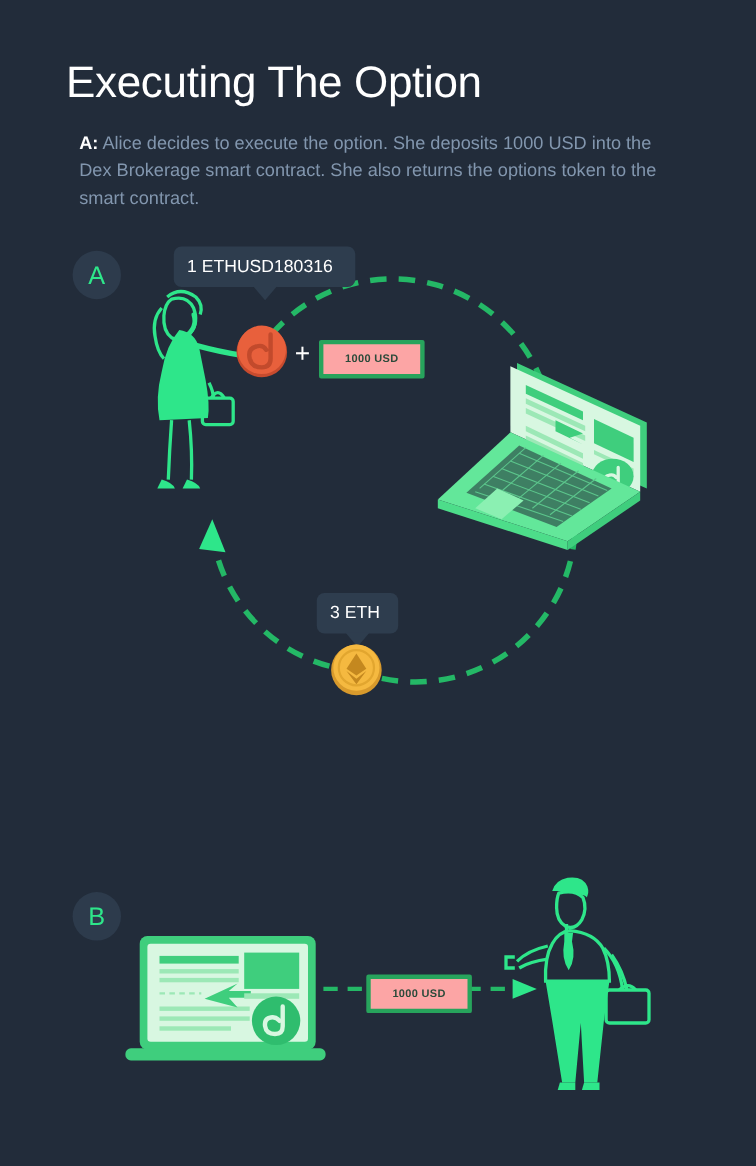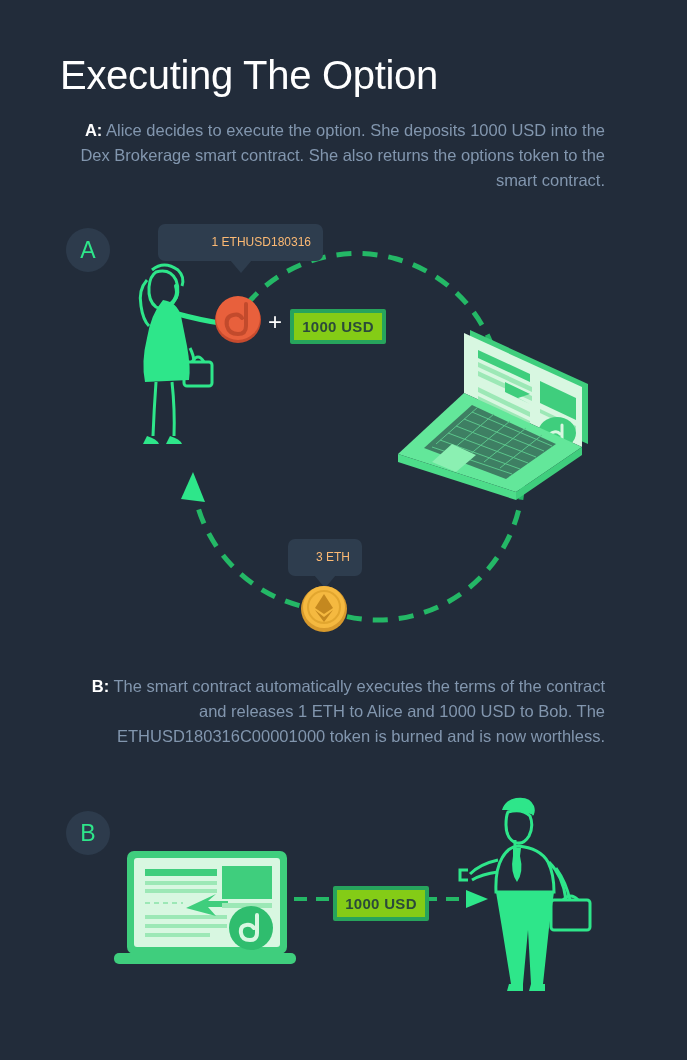--- a/index.html
+++ b/index.html
@@ -13,58 +13,57 @@
 
   
   .title{
     position:absolute;left:60px;top:54px;
     font-size:40px;font-weight:300;color:#ffffff;
     letter-spacing:-0.3px;line-height:1.05;
   }
 
   
   .para{
-    position:absolute;left:60px;width:545px;
+    position:absolute;left:72px;width:545px;
     font-size:16.5px;line-height:25px;color:#8296ae;
     font-weight:400;
-    text-align:right;
   }
   .para .lead{color:#ffffff;font-weight:700;}
   #para-a{top:118px;}
   #para-b{top:674px;}
 
   
   .badge{
     position:absolute;width:44px;height:44px;border-radius:50%;
     background:#2d3b4c;color:#2ee68a;
     display:flex;align-items:center;justify-content:center;
     font-size:23px;font-weight:400;
   }
   #badge-a{left:66px;top:228px;}
   #badge-b{left:66px;top:811px;}
 
   
   .callout{
     position:absolute;background:#2e3d4e;border-radius:7px;
-    color:#fdba74;text-align:right;font-size:12px;line-height:21px;
+    color:#ffffff;text-align:left;font-size:16px;line-height:21px;
     padding:8px 12px;box-sizing:border-box;
   }
   .callout:after{
     content:"";position:absolute;left:50%;bottom:-12px;
     margin-left:-11px;width:0;height:0;
     border-left:11px solid transparent;border-right:11px solid transparent;
     border-top:13px solid #2e3d4e;
   }
   #callout-token{left:158px;top:224px;width:165px;}
   #callout-eth{left:288px;top:539px;width:74px;}
 
   
   .bill{
-    position:absolute;background:#84cc16;border:4px solid #27a45c;
-    border-radius:2px;color:#2b4a3a;font-size:15px;font-weight:700;
+    position:absolute;background:#fca5a5;border:4px solid #27a45c;
+    border-radius:2px;color:#2b4a3a;font-size:10px;font-weight:700;
     display:flex;align-items:center;justify-content:center;
     letter-spacing:.3px;
   }
   #bill-top{left:290px;top:309px;width:88px;height:27px;}
   #bill-bottom{left:333px;top:886px;width:88px;height:27px;}
 
   .plus{
     position:absolute;left:268px;top:310px;
     color:#ffffff;font-size:24px;font-weight:400;line-height:24px;
   }
@@ -78,24 +77,20 @@
 
 <div class="page">
 
   <div class="title">Executing The Option</div>
 
   <div class="para" id="para-a">
     <span class="lead">A:</span>
     <span>Alice decides to execute the option. She deposits 1000 USD into the Dex Brokerage smart contract. She also returns the options token to the smart contract.</span>
   </div>
 
-  <div class="para" id="para-b">
-    <span class="lead">B:</span>
-    <span>The smart contract automatically executes the terms of the contract and releases 1 ETH to Alice and 1000 USD to Bob. The ETHUSD180316C00001000 token is burned and is now worthless.</span>
-  </div>
 
   <div class="badge" id="badge-a">A</div>
   <div class="badge" id="badge-b">B</div>
 
   <svg class="layer" viewBox="0 0 687 1060">
 
     <g>
       <path d="M 232 325
                A 145 145 0 0 1 502 400
                A 145 145 0 0 1 325 610" fill="none" stroke="#24b866" stroke-width="5" stroke-dasharray="15 11" stroke-linecap="butt"></path>

